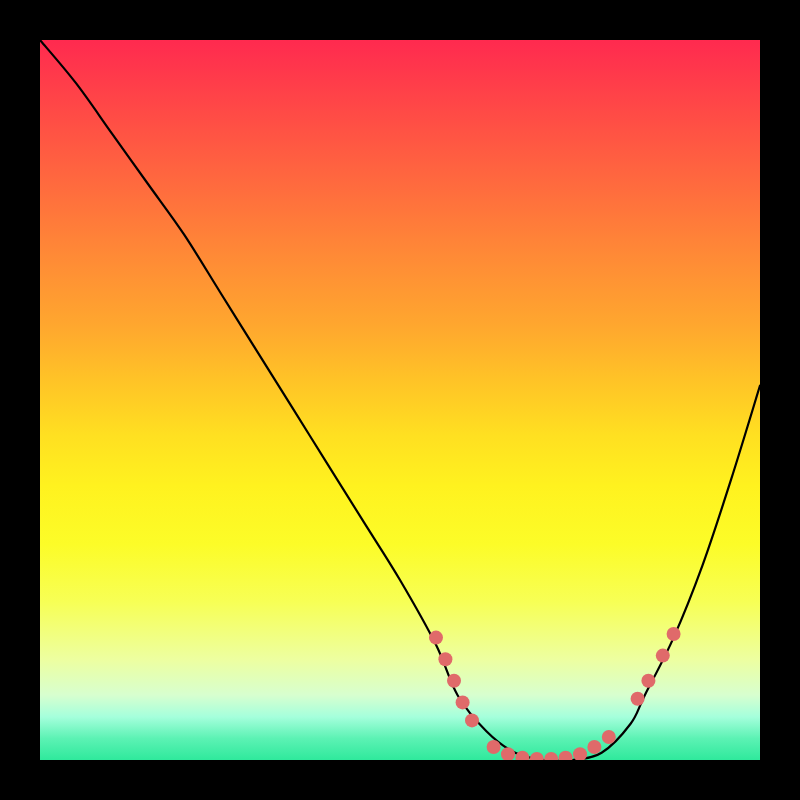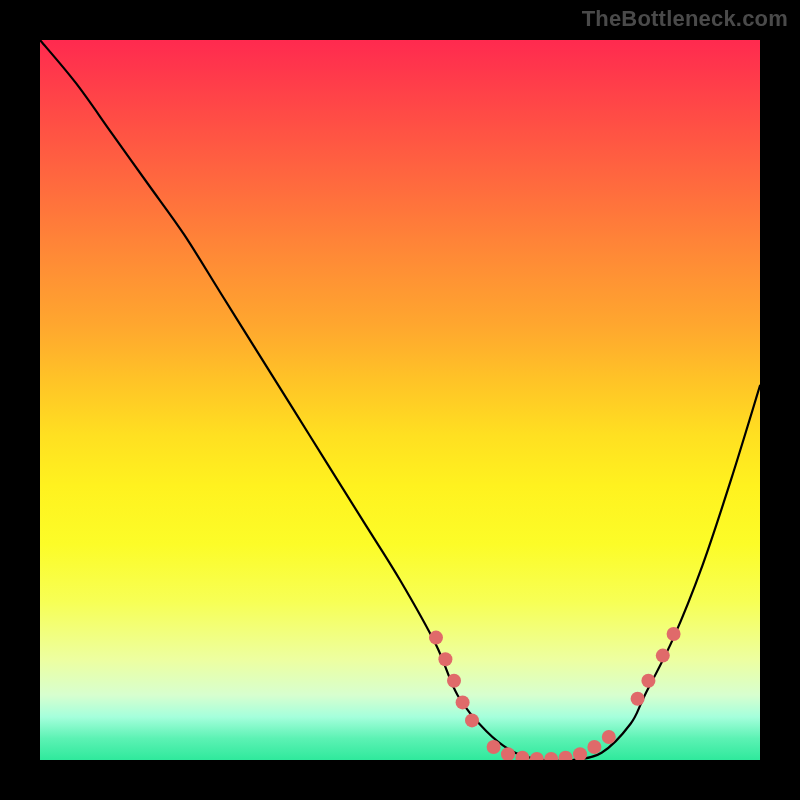--- a/index.html
+++ b/index.html
@@ -59,21 +59,20 @@
     top: 40px;
     width: 720px;
     height: 720px;
     z-index: 2;
   }
 </style>
 </head>
 <body>
 
 <div class="wrap">
-  <div class="watermark">TheBottleneck.com</div>
   <div class="plot-area"></div>
   <svg class="curve" viewBox="0 0 720 720" preserveAspectRatio="none">
     <path id="curve-path" fill="none" stroke="#000" stroke-width="2.2" stroke-linecap="round" stroke-linejoin="round" d="M 0.0 0.0 C 6.0 7.2, 24.0 27.6, 36.0 43.2 C 48.0 58.8, 60.0 76.8, 72.0 93.6 C 84.0 110.4, 96.0 127.2, 108.0 144.0 C 120.0 160.8, 132.0 176.4, 144.0 194.4 C 156.0 212.4, 168.0 232.8, 180.0 252.0 C 192.0 271.2, 204.0 290.4, 216.0 309.6 C 228.0 328.8, 240.0 348.0, 252.0 367.2 C 264.0 386.4, 276.0 405.6, 288.0 424.8 C 300.0 444.0, 312.0 463.2, 324.0 482.4 C 336.0 501.6, 348.0 519.6, 360.0 540.0 C 372.0 560.4, 386.4 585.6, 396.0 604.8 C 405.6 624.0, 409.2 640.8, 417.6 655.2 C 426.0 669.6, 436.8 681.6, 446.4 691.2 C 456.0 700.8, 465.6 708.0, 475.2 712.8 C 484.8 717.6, 494.4 718.8, 504.0 720.0 C 513.6 721.2, 523.2 721.2, 532.8 720.0 C 542.4 718.8, 552.0 718.8, 561.6 712.8 C 571.2 706.8, 583.2 693.6, 590.4 684.0 C 597.6 674.4, 597.6 669.6, 604.8 655.2 C 612.0 640.8, 624.0 619.2, 633.6 597.6 C 643.2 576.0, 652.8 552.0, 662.4 525.6 C 672.0 499.2, 681.6 469.2, 691.2 439.2 C 700.8 409.2, 715.2 361.2, 720.0 345.6"></path>
     <g id="markers">
         <circle cx="396.0" cy="597.6" r="7" fill="#e06a6a"></circle>
         <circle cx="405.4" cy="619.2" r="7" fill="#e06a6a"></circle>
         <circle cx="414.0" cy="640.8" r="7" fill="#e06a6a"></circle>
         <circle cx="422.6" cy="662.4" r="7" fill="#e06a6a"></circle>
         <circle cx="432.0" cy="680.4" r="7" fill="#e06a6a"></circle>
         <circle cx="453.6" cy="707.0" r="7" fill="#e06a6a"></circle>

